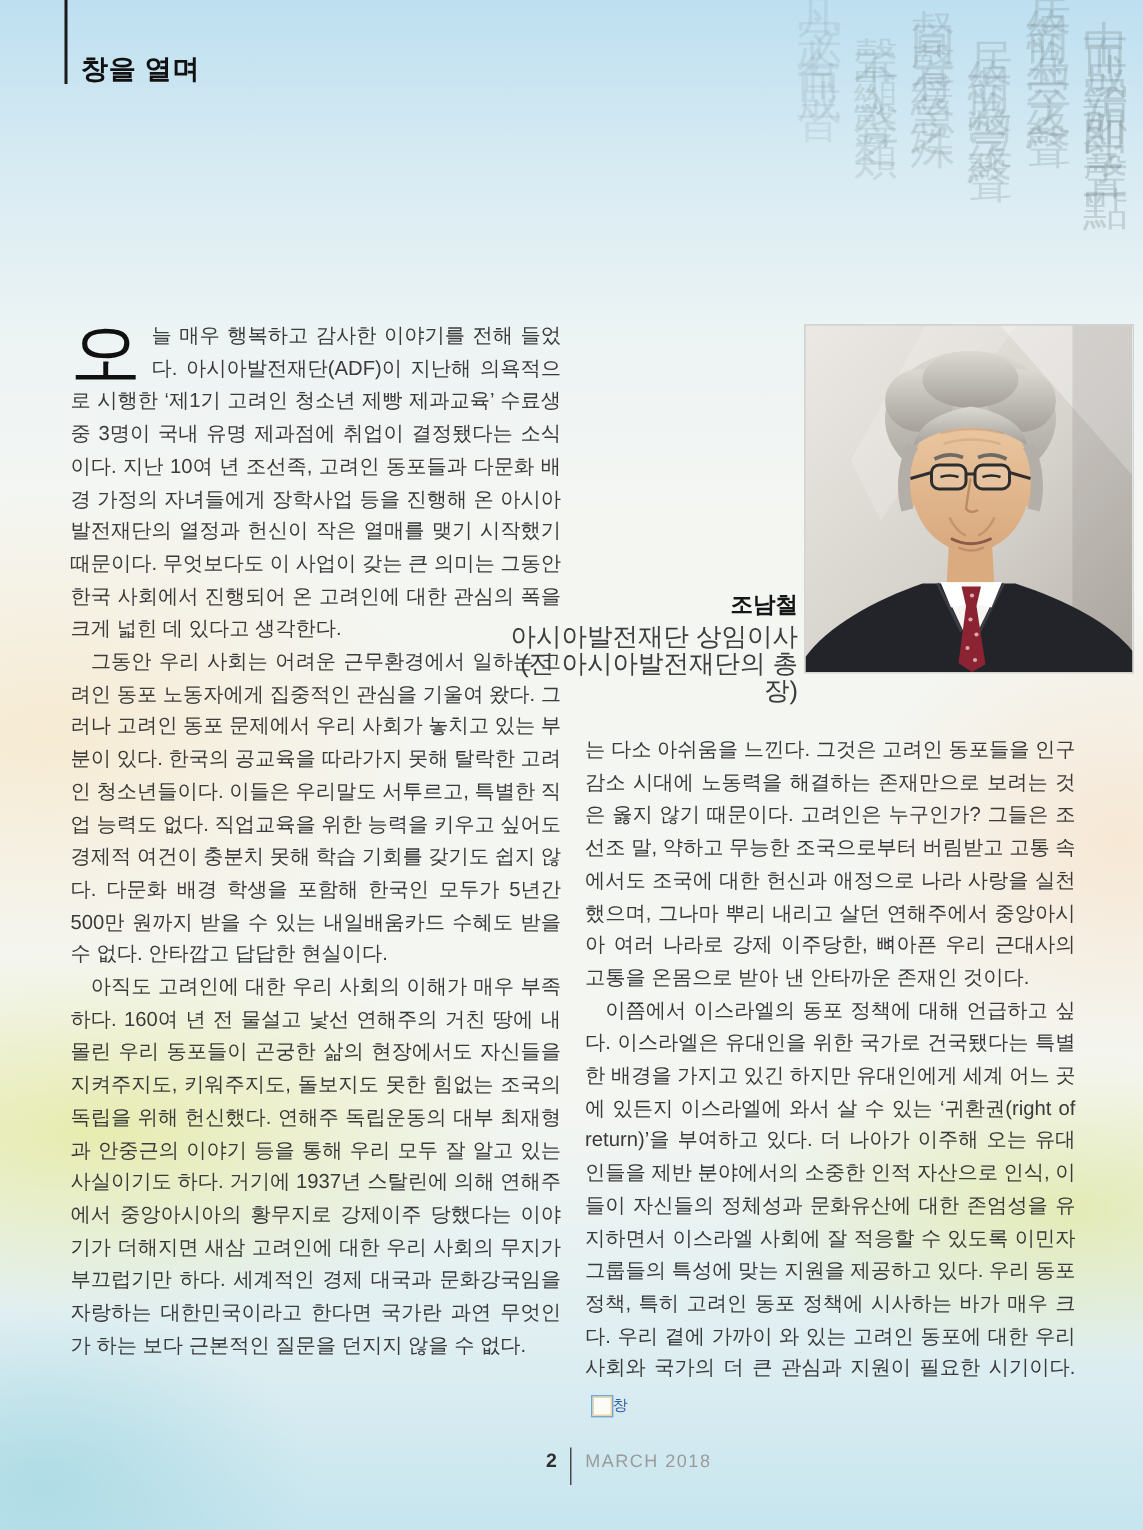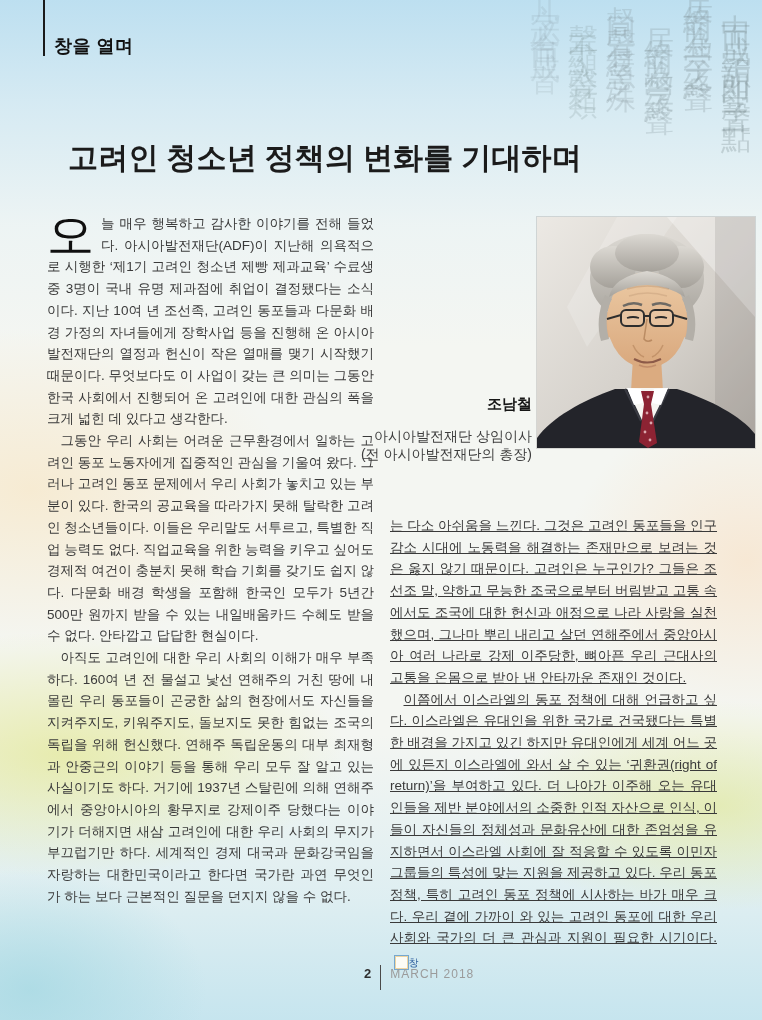--- a/index.html
+++ b/index.html
@@ -34,31 +34,31 @@
 
   .title{position:absolute;left:68px;top:118px;width:640px;
     font-family:"Liberation Serif","DejaVu Serif",serif;
     font-size:30px;font-weight:bold;color:#1b1b1b;letter-spacing:0.2px;}
 
   .col{position:absolute;width:327px;font-size:13.5px;line-height:21.7px;color:#3a3a3a;
     text-align:justify;}
   .col p{margin:0;}
   .col p.indent{text-indent:1em;}
   .col-left{left:47px;top:213px;height:662px;}
-  .col-right{left:390px;top:515px;height:386px;text-decoration:underline;}
+  .col-right{left:390px;top:489px;height:386px;}
 
   .dropcap{float:left;font-size:47px;line-height:38px;padding:3px 7px 0 0;color:#101010;
     font-family:"Liberation Sans","DejaVu Sans",sans-serif;}
 
   .photo{position:absolute;left:537px;top:217px;width:218px;height:231px;box-shadow:0 0 0 1px rgba(120,120,120,0.25);}
   .photo svg{display:block;}
 
   .caption{position:absolute;left:330px;top:394px;width:202px;text-align:right;}
-  .caption .name{font-size:15px;font-weight:bold;color:#161616;line-height:20px;margin-bottom:13px;}
-  .caption .role{font-size:14px;color:#3d3d3d;line-height:18px;}
+  .caption .name{font-size:15px;font-weight:bold;color:#161616;line-height:20px;margin-bottom:2px;}
+  .caption .role{font-size:17px;color:#3d3d3d;line-height:18px;}
 
   .endmark{display:inline-block;width:13px;height:13px;margin-left:4px;vertical-align:-2px;
     border:1px solid #76a8cf;background:#fcfcf6;color:#2f5f9e;
     font-family:"Liberation Serif",serif;font-size:10px;line-height:13px;text-align:center;
     box-shadow:inset 0 0 0 1px rgba(222,166,60,0.45);}
 
   .footer{position:absolute;left:364px;top:965px;display:flex;align-items:flex-start;gap:9px;}
   .footer .pnum{font-size:13px;font-weight:bold;color:#2e2e2e;line-height:18px;}
   .footer .fdiv{width:1px;height:25px;background:#4a4a4a;}
   .footer .issue{font-size:12px;color:#9b9b9b;letter-spacing:1px;line-height:18px;}
@@ -73,21 +73,20 @@
     <div class="wm-col wm-1">居終而為共字之終聲</div>
     <div class="wm-col wm-2">居終而為彆字終聲</div>
     <div class="wm-col wm-3">督同聲有緩急之殊</div>
     <div class="wm-col wm-4">聲不顯入聲之類</div>
     <div class="wm-col wm-5">凡字必合而成音</div>
   </div>
 
   <div class="kicker-rule"></div>
   <div class="kicker">창을 열며</div>
 
-  <h1 class="title">고려인 청소년 정책의 변화를 기대하며</h1>
 
   <div class="col col-left">
     <p><span class="dropcap">오</span><span>늘 매우 행복하고 감사한 이야기를 전해 들었다. 아시아발전재단(ADF)이 지난해 의욕적으로 시행한 ‘제1기 고려인 청소년 제빵 제과교육’ 수료생 중 3명이 국내 유명 제과점에 취업이 결정됐다는 소식이다. 지난 10여 년 조선족, 고려인 동포들과 다문화 배경 가정의 자녀들에게 장학사업 등을 진행해 온 아시아발전재단의 열정과 헌신이 작은 열매를 맺기 시작했기 때문이다. 무엇보다도 이 사업이 갖는 큰 의미는 그동안 한국 사회에서 진행되어 온 고려인에 대한 관심의 폭을 크게 넓힌 데 있다고 생각한다.</span></p>
     <p class="indent">그동안 우리 사회는 어려운 근무환경에서 일하는 고려인 동포 노동자에게 집중적인 관심을 기울여 왔다. 그러나 고려인 동포 문제에서 우리 사회가 놓치고 있는 부분이 있다. 한국의 공교육을 따라가지 못해 탈락한 고려인 청소년들이다. 이들은 우리말도 서투르고, 특별한 직업 능력도 없다. 직업교육을 위한 능력을 키우고 싶어도 경제적 여건이 충분치 못해 학습 기회를 갖기도 쉽지 않다. 다문화 배경 학생을 포함해 한국인 모두가 5년간 500만 원까지 받을 수 있는 내일배움카드 수혜도 받을 수 없다. 안타깝고 답답한 현실이다.</p>
     <p class="indent">아직도 고려인에 대한 우리 사회의 이해가 매우 부족하다. 160여 년 전 물설고 낯선 연해주의 거친 땅에 내몰린 우리 동포들이 곤궁한 삶의 현장에서도 자신들을 지켜주지도, 키워주지도, 돌보지도 못한 힘없는 조국의 독립을 위해 헌신했다. 연해주 독립운동의 대부 최재형과 안중근의 이야기 등을 통해 우리 모두 잘 알고 있는 사실이기도 하다. 거기에 1937년 스탈린에 의해 연해주에서 중앙아시아의 황무지로 강제이주 당했다는 이야기가 더해지면 새삼 고려인에 대한 우리 사회의 무지가 부끄럽기만 하다. 세계적인 경제 대국과 문화강국임을 자랑하는 대한민국이라고 한다면 국가란 과연 무엇인가 하는 보다 근본적인 질문을 던지지 않을 수 없다.</p>
   </div>
 
   <div class="photo">
     <svg width="218" height="231" viewBox="0 0 218 231" xmlns="http://www.w3.org/2000/svg">
       <defs>

